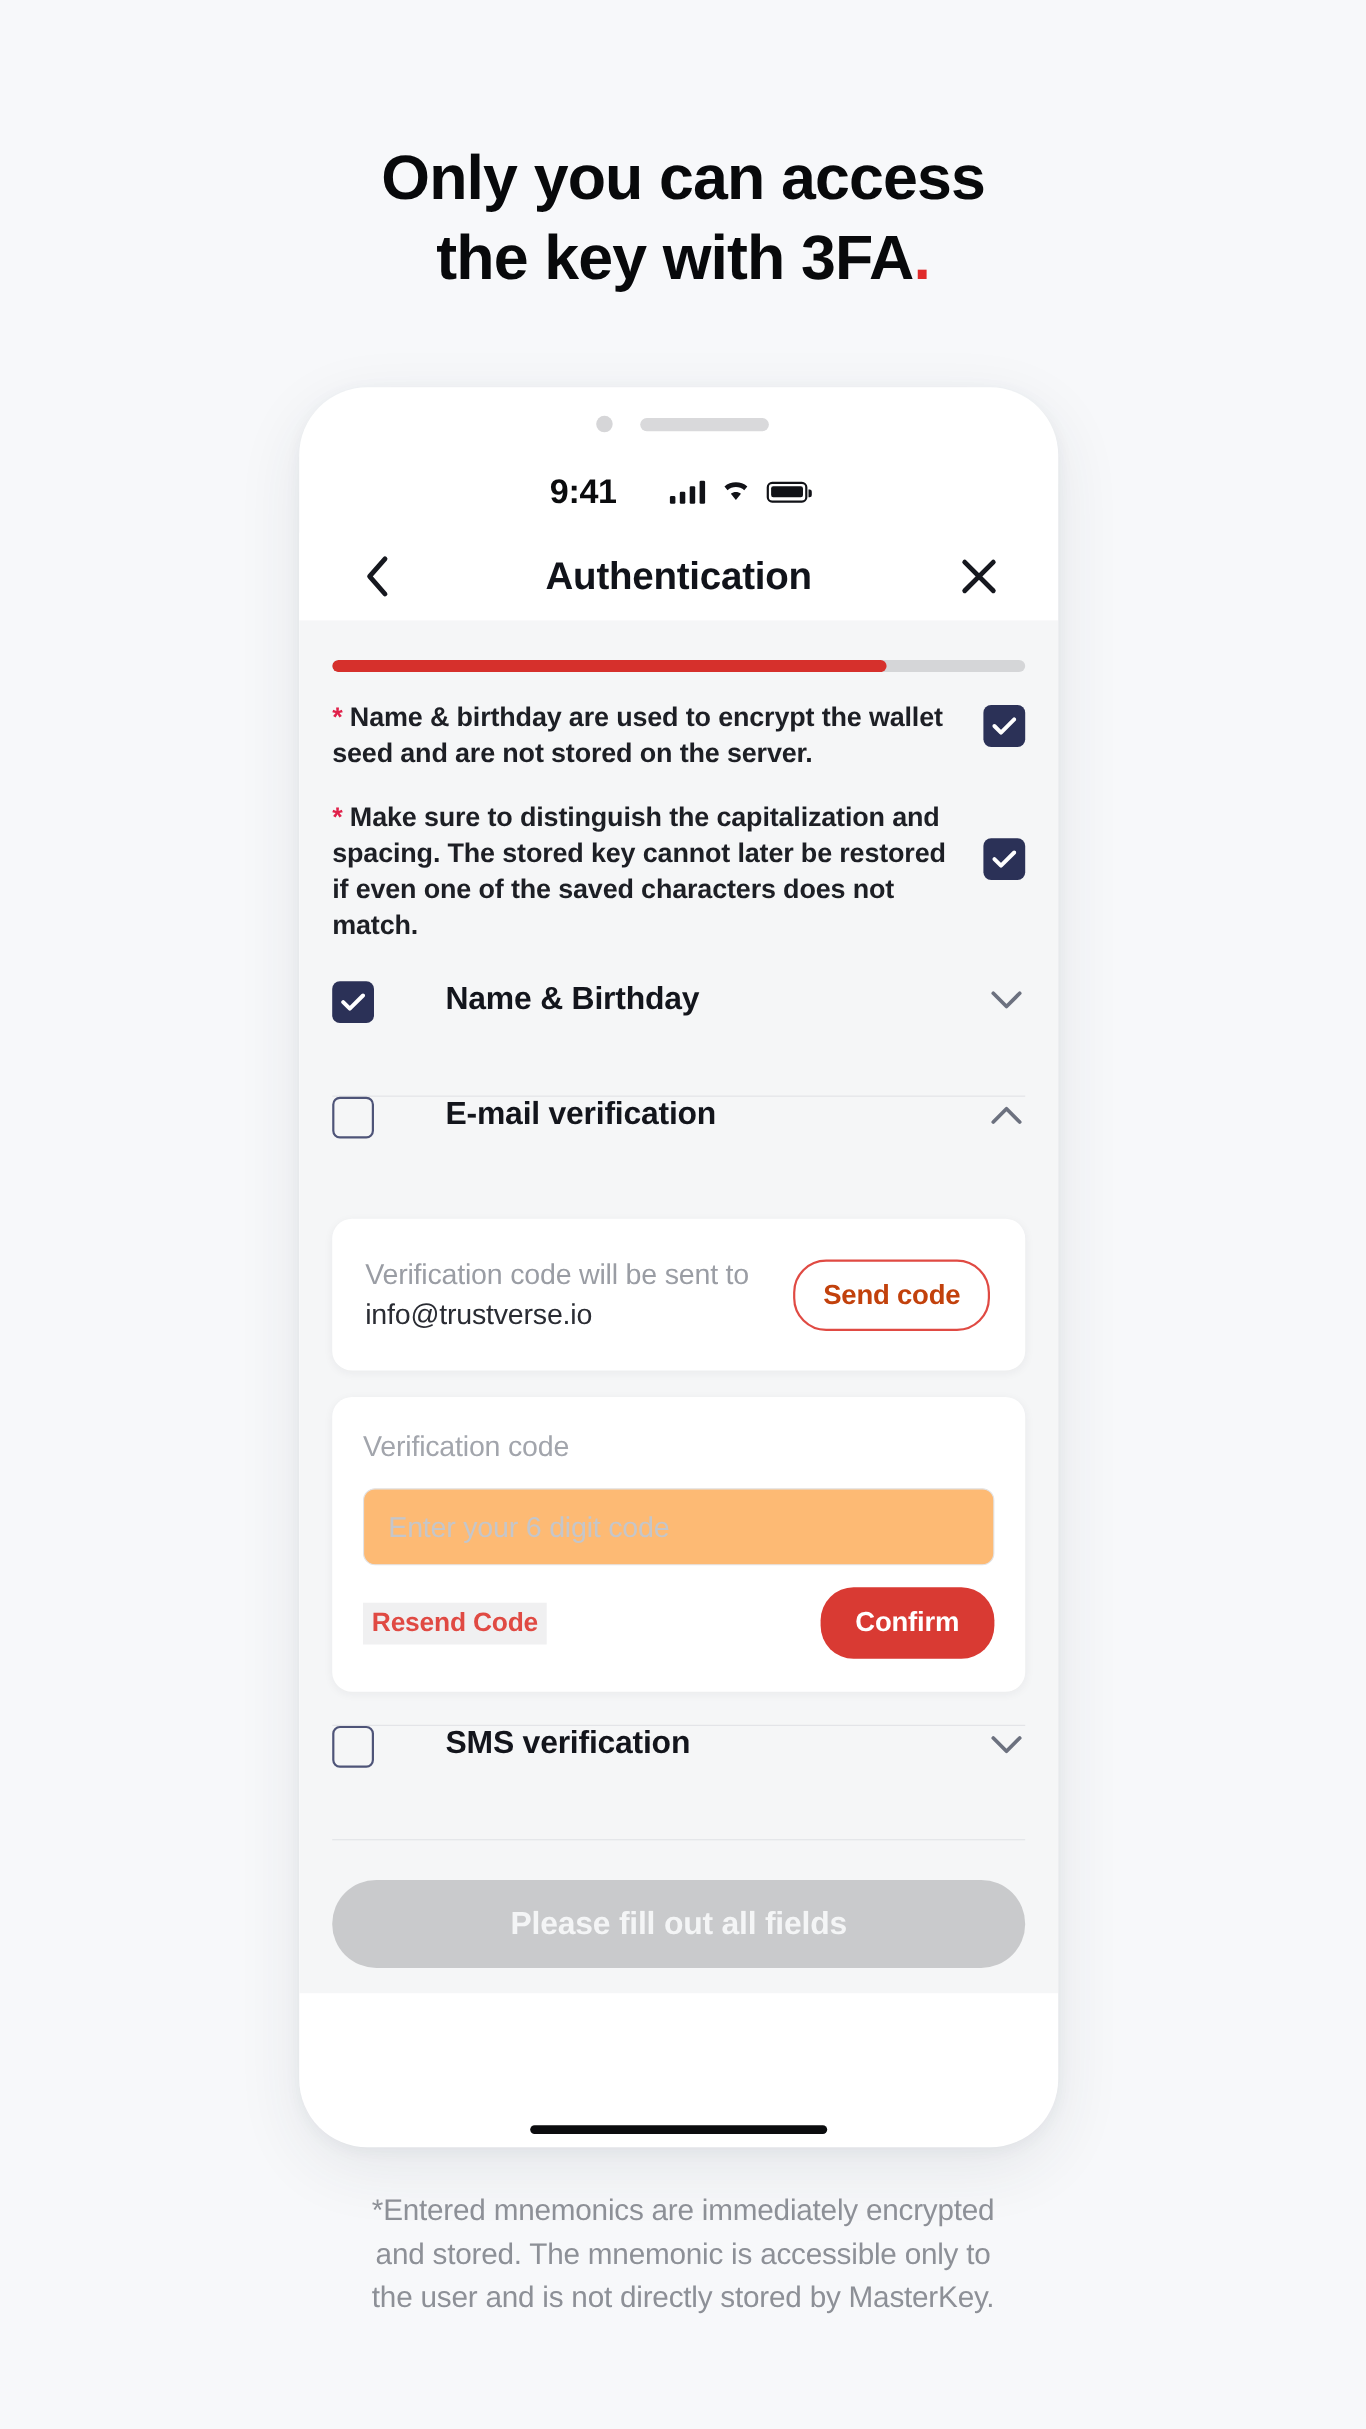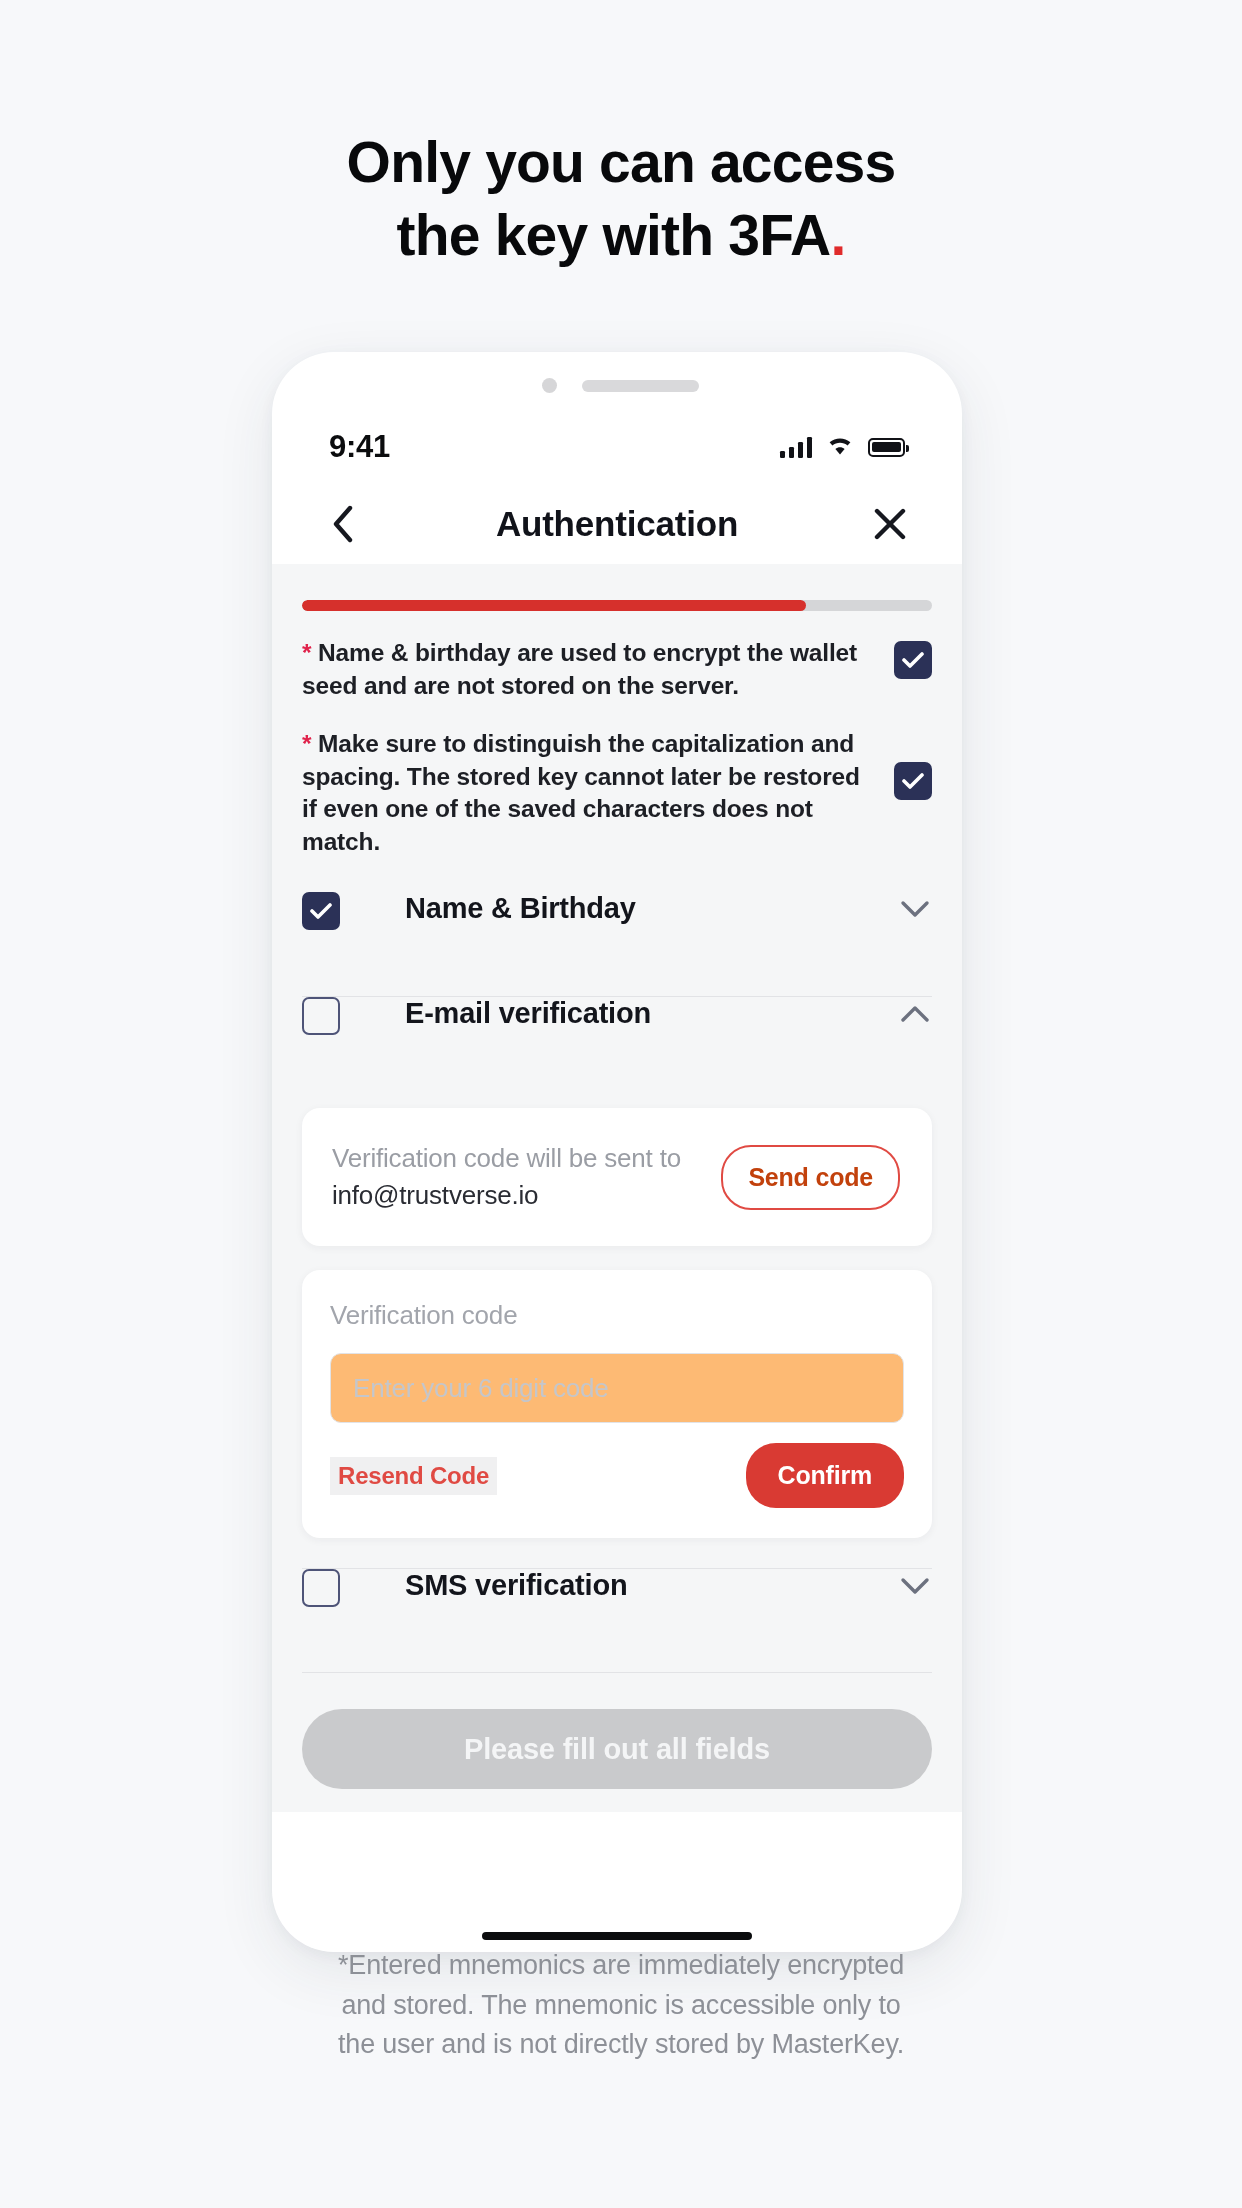--- a/index.html
+++ b/index.html
@@ -46,21 +46,21 @@
   }
   .speaker {
     position:absolute; top:28px; left:310px;
     width:117px; height:12px; border-radius:6px;
     background:#d9d9db;
   }
 
   
   .statusbar {
     height:74px;
-    display:flex; align-items:center; justify-content:space-between;
+    display:flex; align-items:center; justify-content:center;
     padding:0 57px 0 57px;
     gap:48px;
   }
   .status-time {
     font-size:31px; font-weight:bold; color:#0b0c0e; letter-spacing:-0.3px;
   }
   .status-icons { display:flex; align-items:center; gap:13px; }
   .sig { display:flex; align-items:flex-end; gap:3.5px; height:21px; }
   .sig i { display:block; width:5.5px; background:#111217; border-radius:1.2px; }
   .sig i:nth-child(1){ height:7px; }
@@ -225,21 +225,21 @@
     position:absolute;
     left:50%; transform:translateX(-50%);
     bottom:12px;
     width:270px; height:8px; border-radius:4px;
     background:#0b0c0e;
   }
 
   
   .footer {
     position:absolute;
-    top:1946px; left:0; right:0;
+    top:1990px; left:0; right:0;
     text-align:center;
     font-size:27px; line-height:1.47;
     color:#8d9097;
     letter-spacing:-0.2px;
   }
 </style>
 </head>
 <body>
 
 <div class="page">

